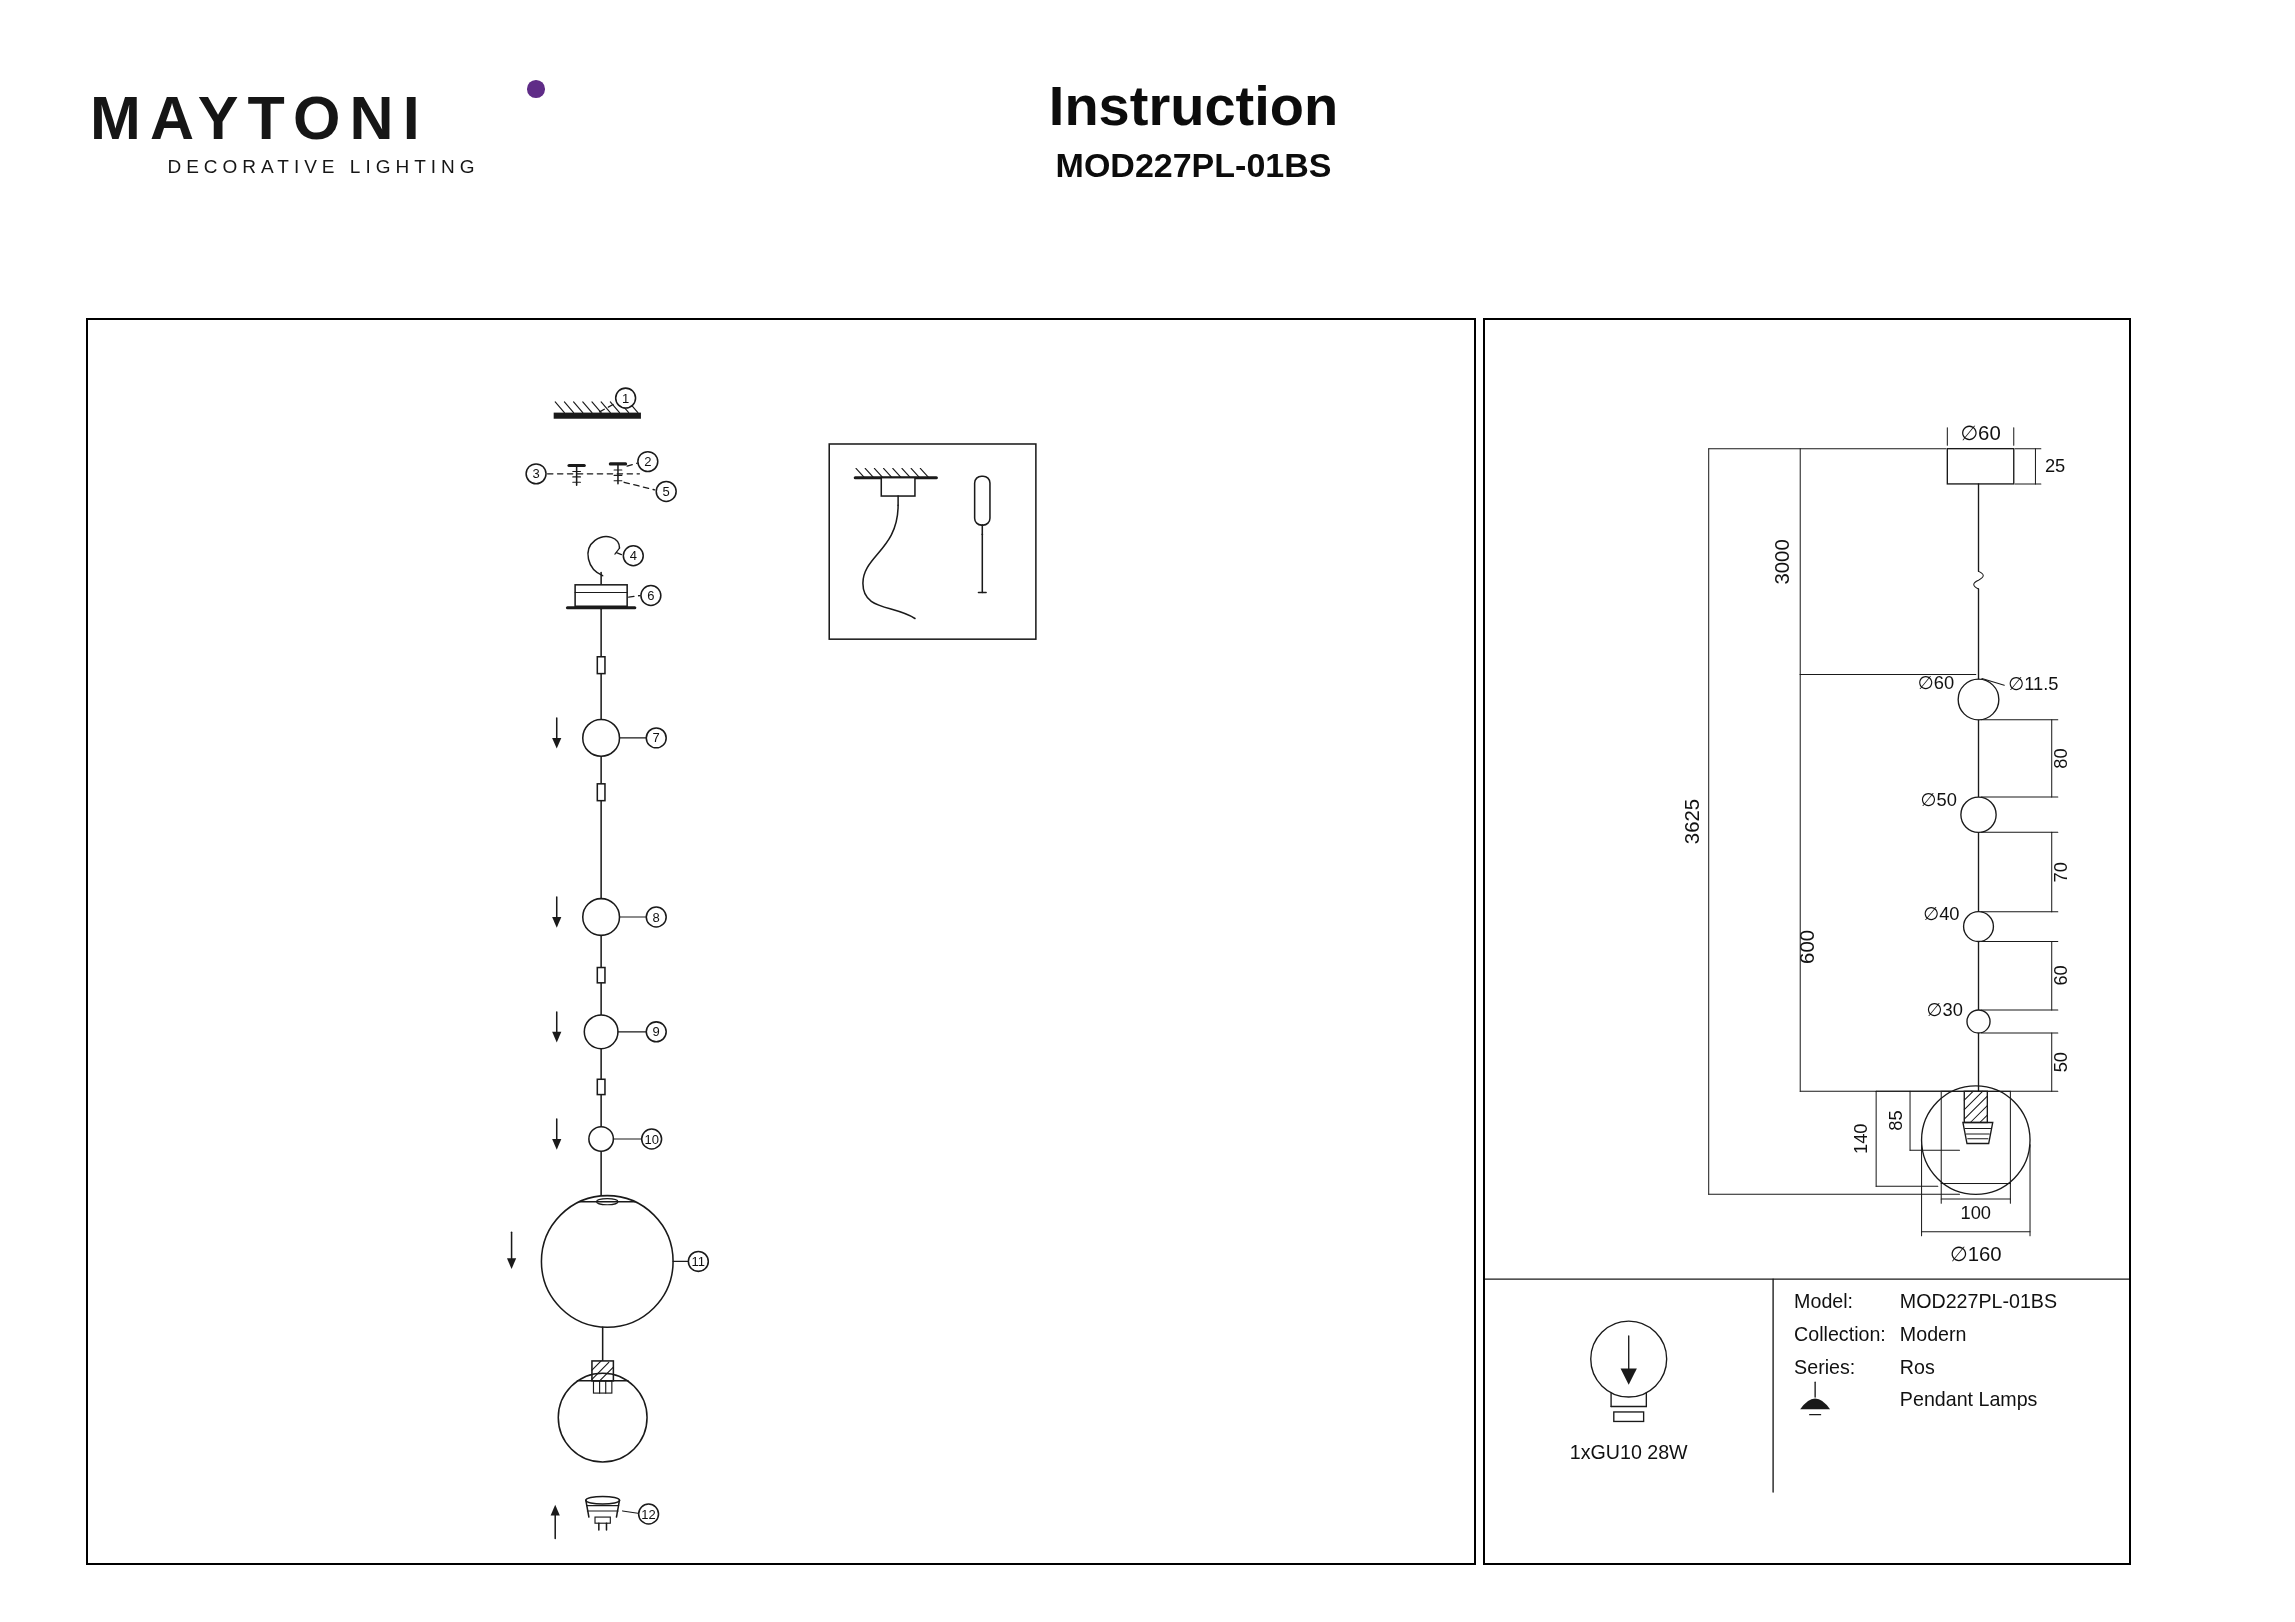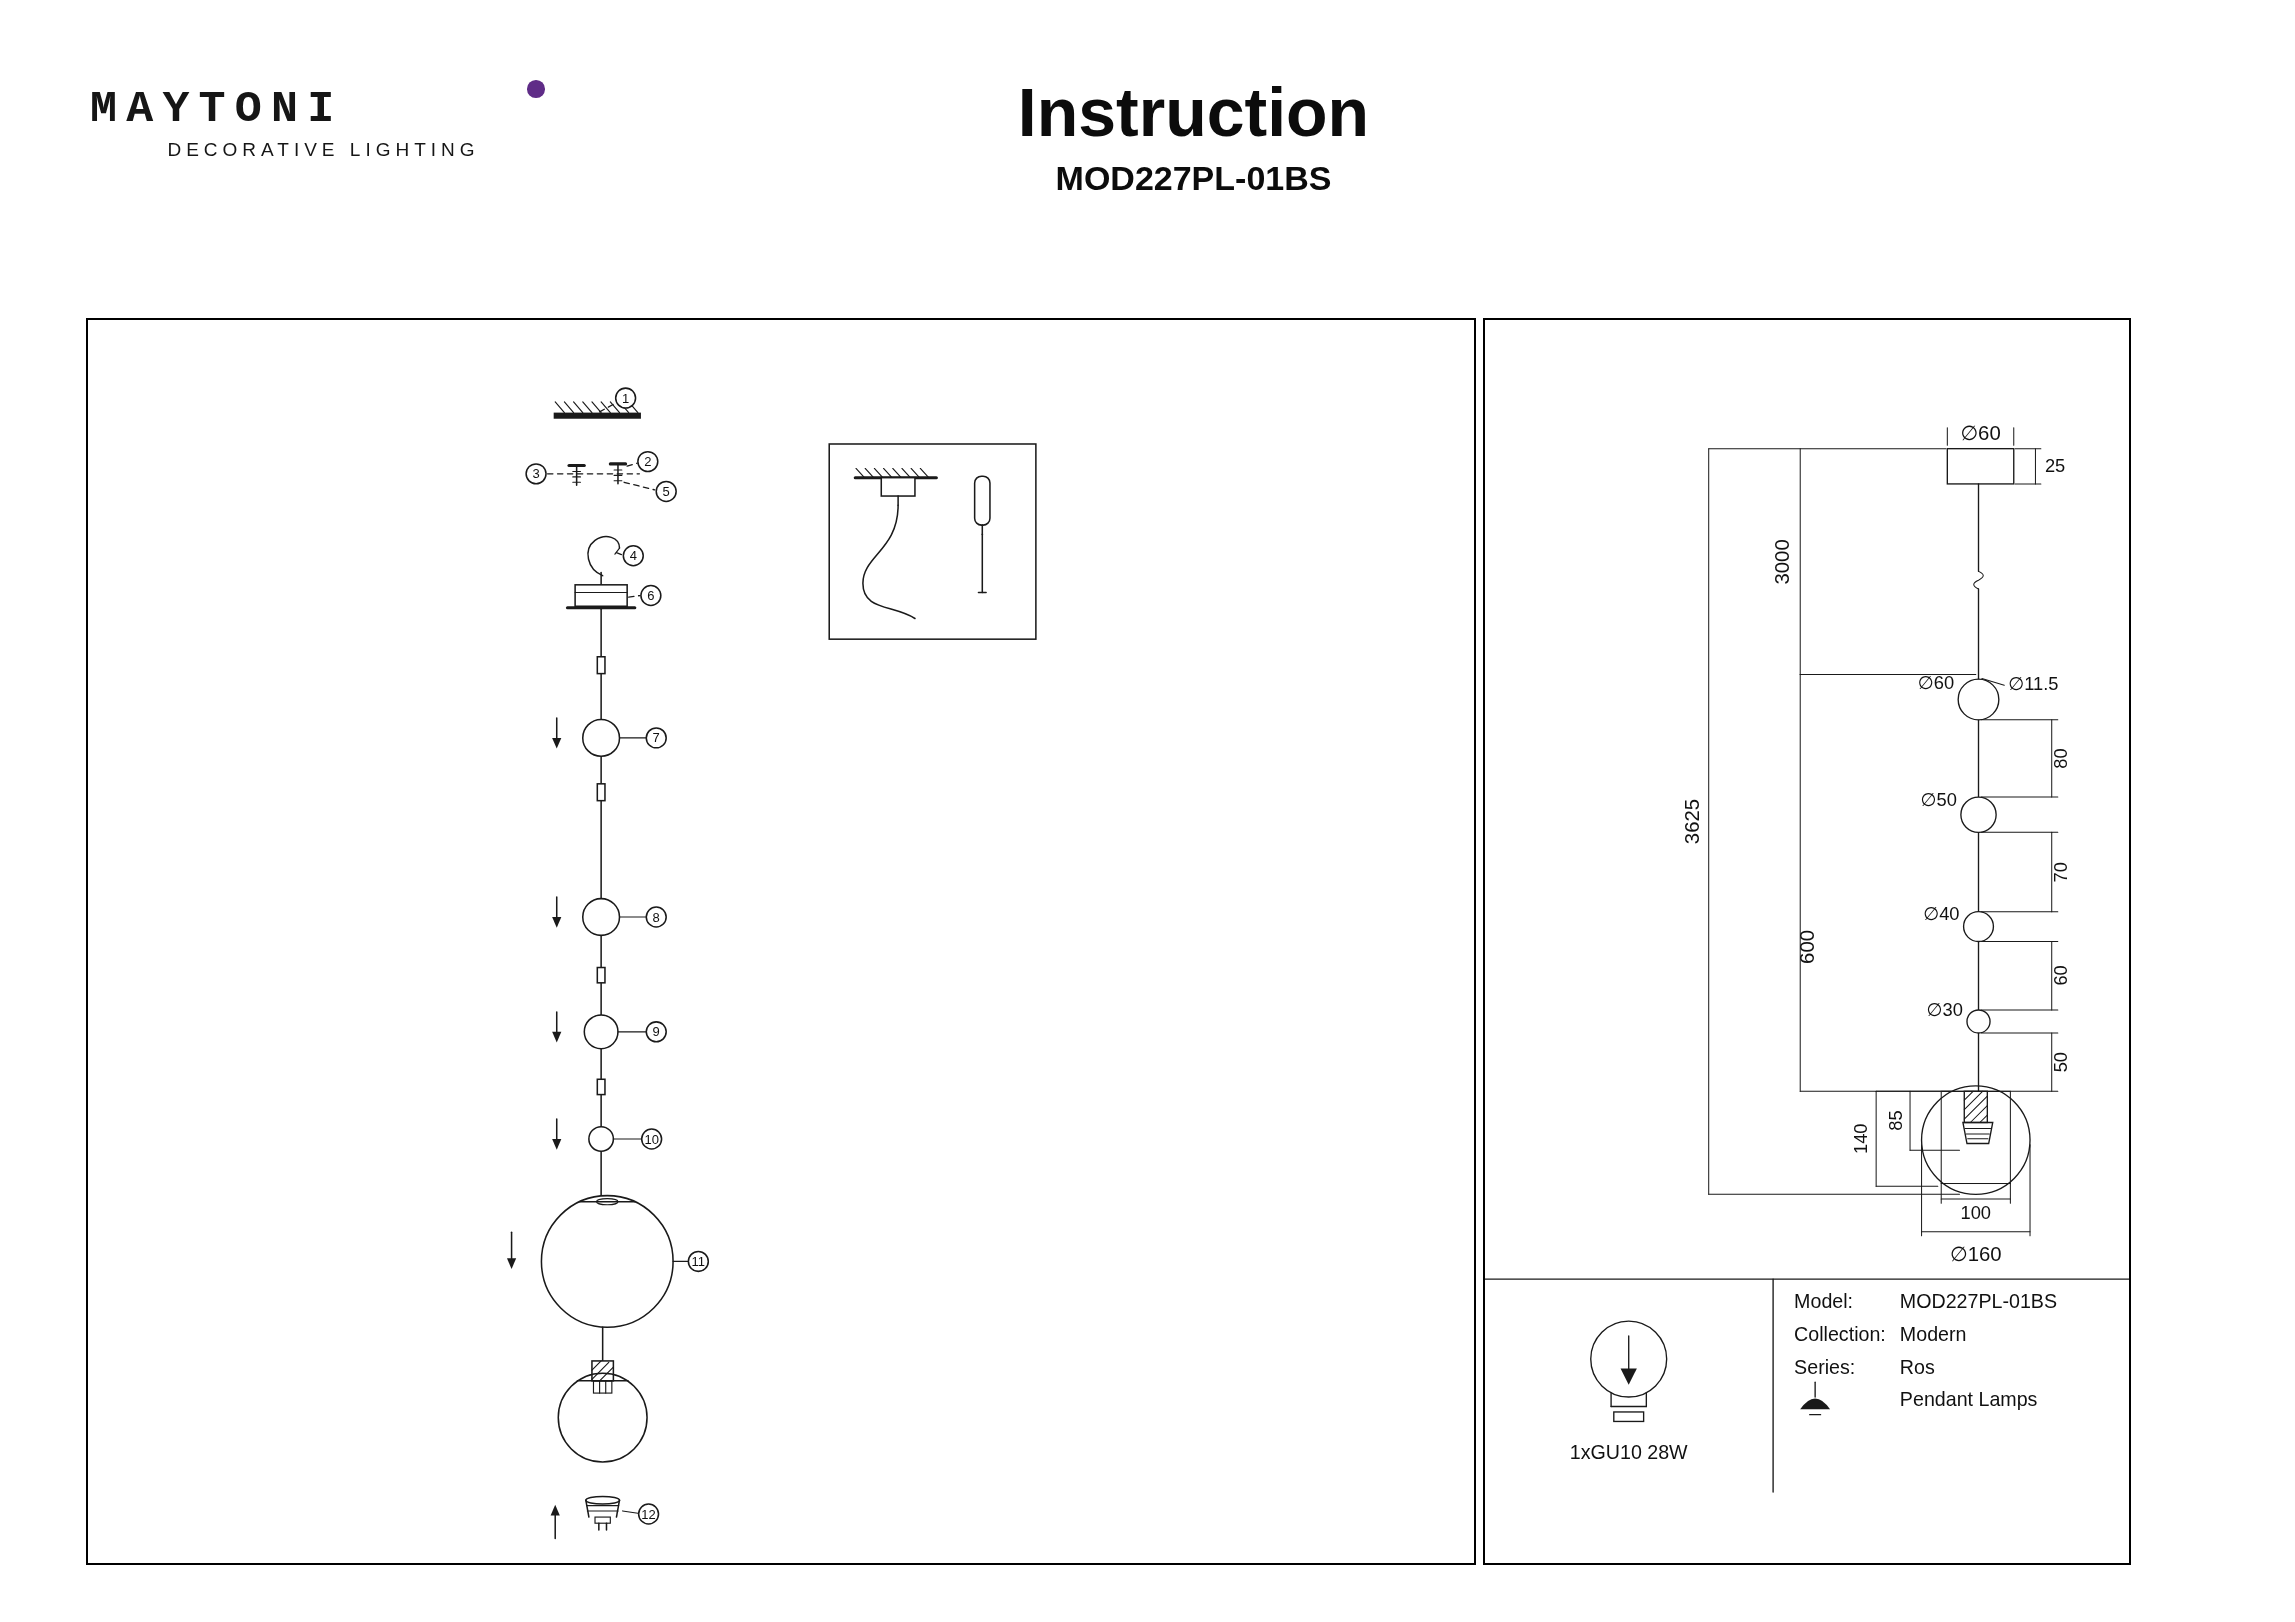--- a/index.html
+++ b/index.html
@@ -5,26 +5,26 @@
   * { margin:0; padding:0; box-sizing:border-box; }
   html,body { background:#ffffff; }
   body {
     width:2295px; height:1623px; position:relative;
     font-family:"Liberation Sans", sans-serif; color:#111;
   }
   .page { position:absolute; inset:0; background:#fff; }
 
   
   .brand { position:absolute; left:90px; top:86px; width:467px; }
-  .brand-name { position:relative; font-size:45px; font-weight:700; letter-spacing:9.2px; color:#161616; line-height:1.05;font-family:Liberation Mono, monospace; }
+  .brand-name { position:relative; font-size:61px; font-weight:700; letter-spacing:9.2px; color:#161616; line-height:1.05; }
   .brand-dot { position:absolute; width:17.6px; height:17.6px; border-radius:50%; background:#5f2c87; top:-6.1px; right:12.2px; }
   .brand-sub { font-size:19px; letter-spacing:5px; color:#161616; text-align:center; margin-top:6.1px; }
 
   .title-block { position:absolute; left:872px; top:73px; width:643px; text-align:center; }
-  .doc-title { font-size:68px; font-weight:700; color:#0c0c0c; }
+  .doc-title { font-size:56px; font-weight:700; color:#0c0c0c; }
   .doc-model { font-size:34px; font-weight:700; margin-top:7.7px; color:#0c0c0c; }
 
   
   .panel-left  { position:absolute; left:86px;  top:318px; width:1390px; height:1247px; border:2.3px solid #000; background:#fff; }
   .panel-right { position:absolute; left:1483px; top:318px; width:648px;  height:1247px; border:2.3px solid #000; background:#fff; }
   .panel-left svg, .panel-right svg { width:100%; height:100%; display:block; }
 
   
   svg line, svg path, svg rect, svg circle, svg ellipse, svg polyline {
     stroke:#1a1a1a; fill:none; stroke-width:2; stroke-linecap:round;

